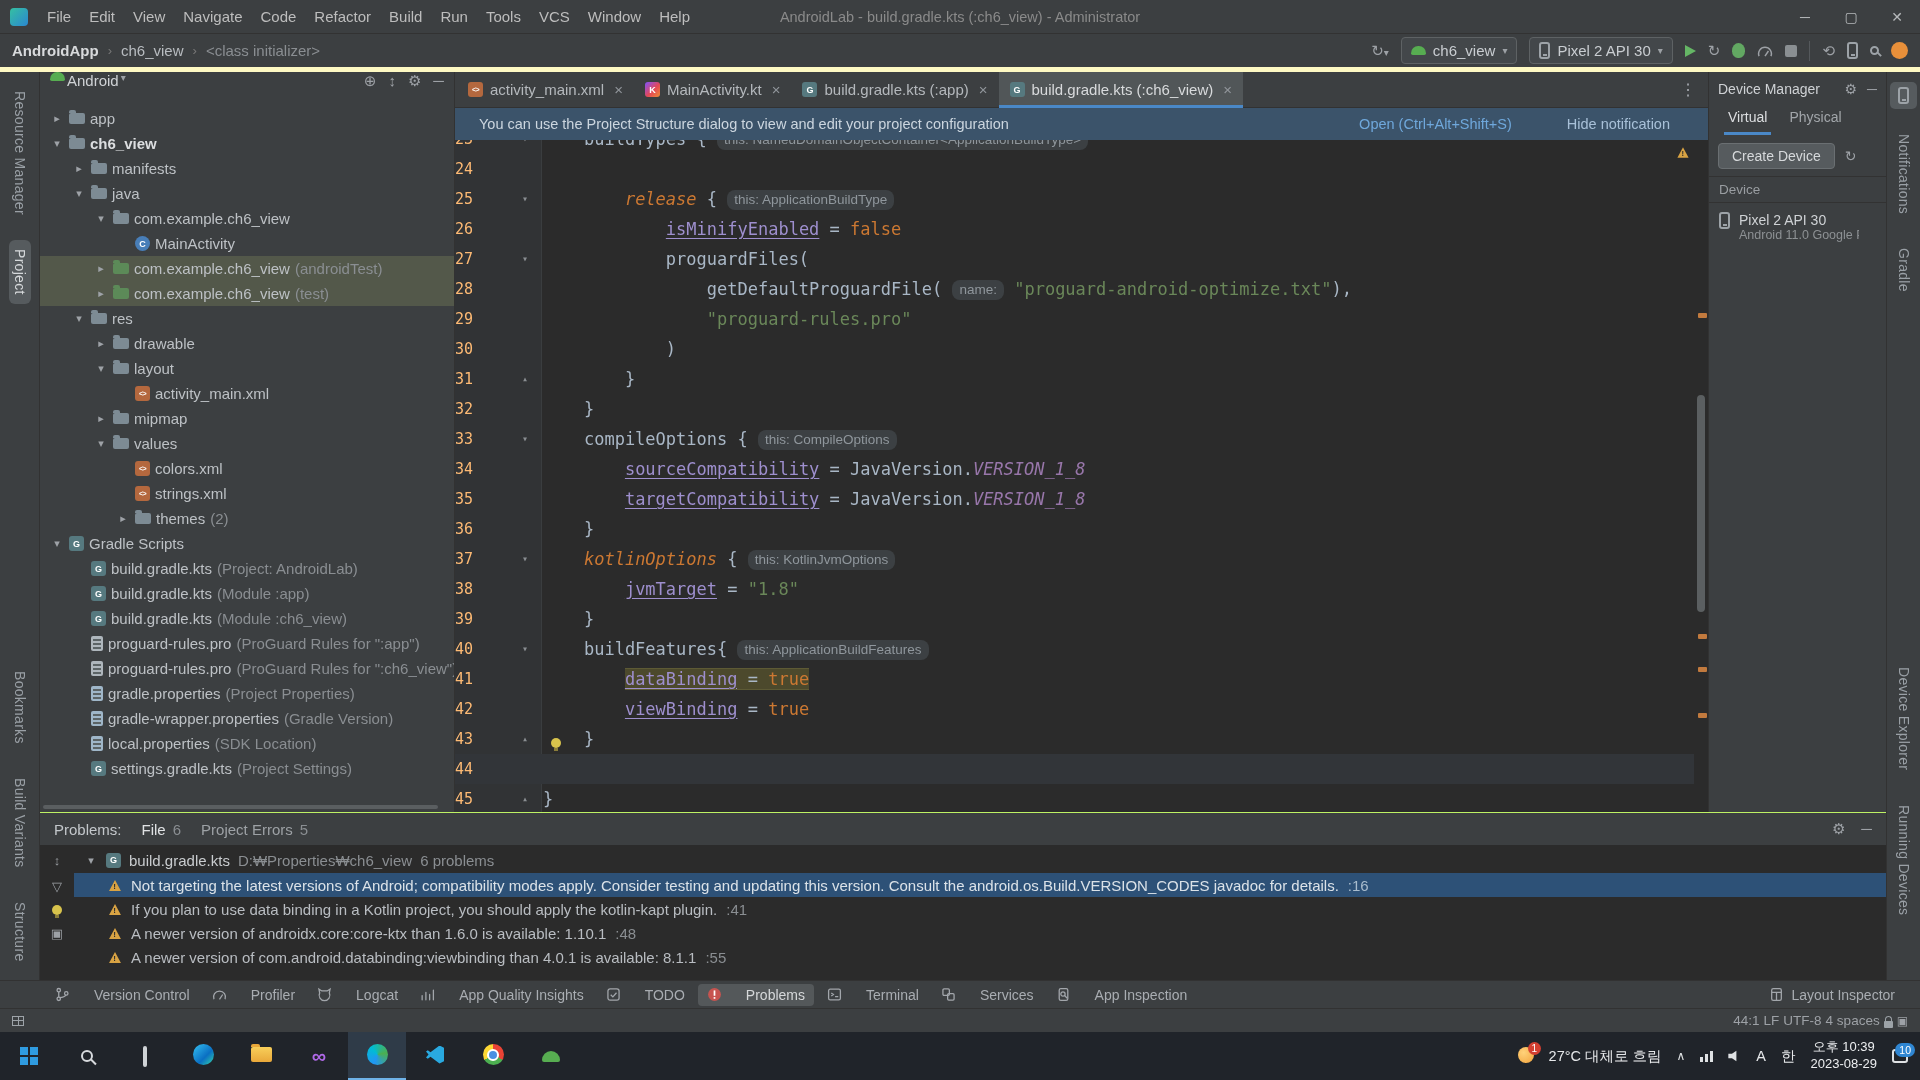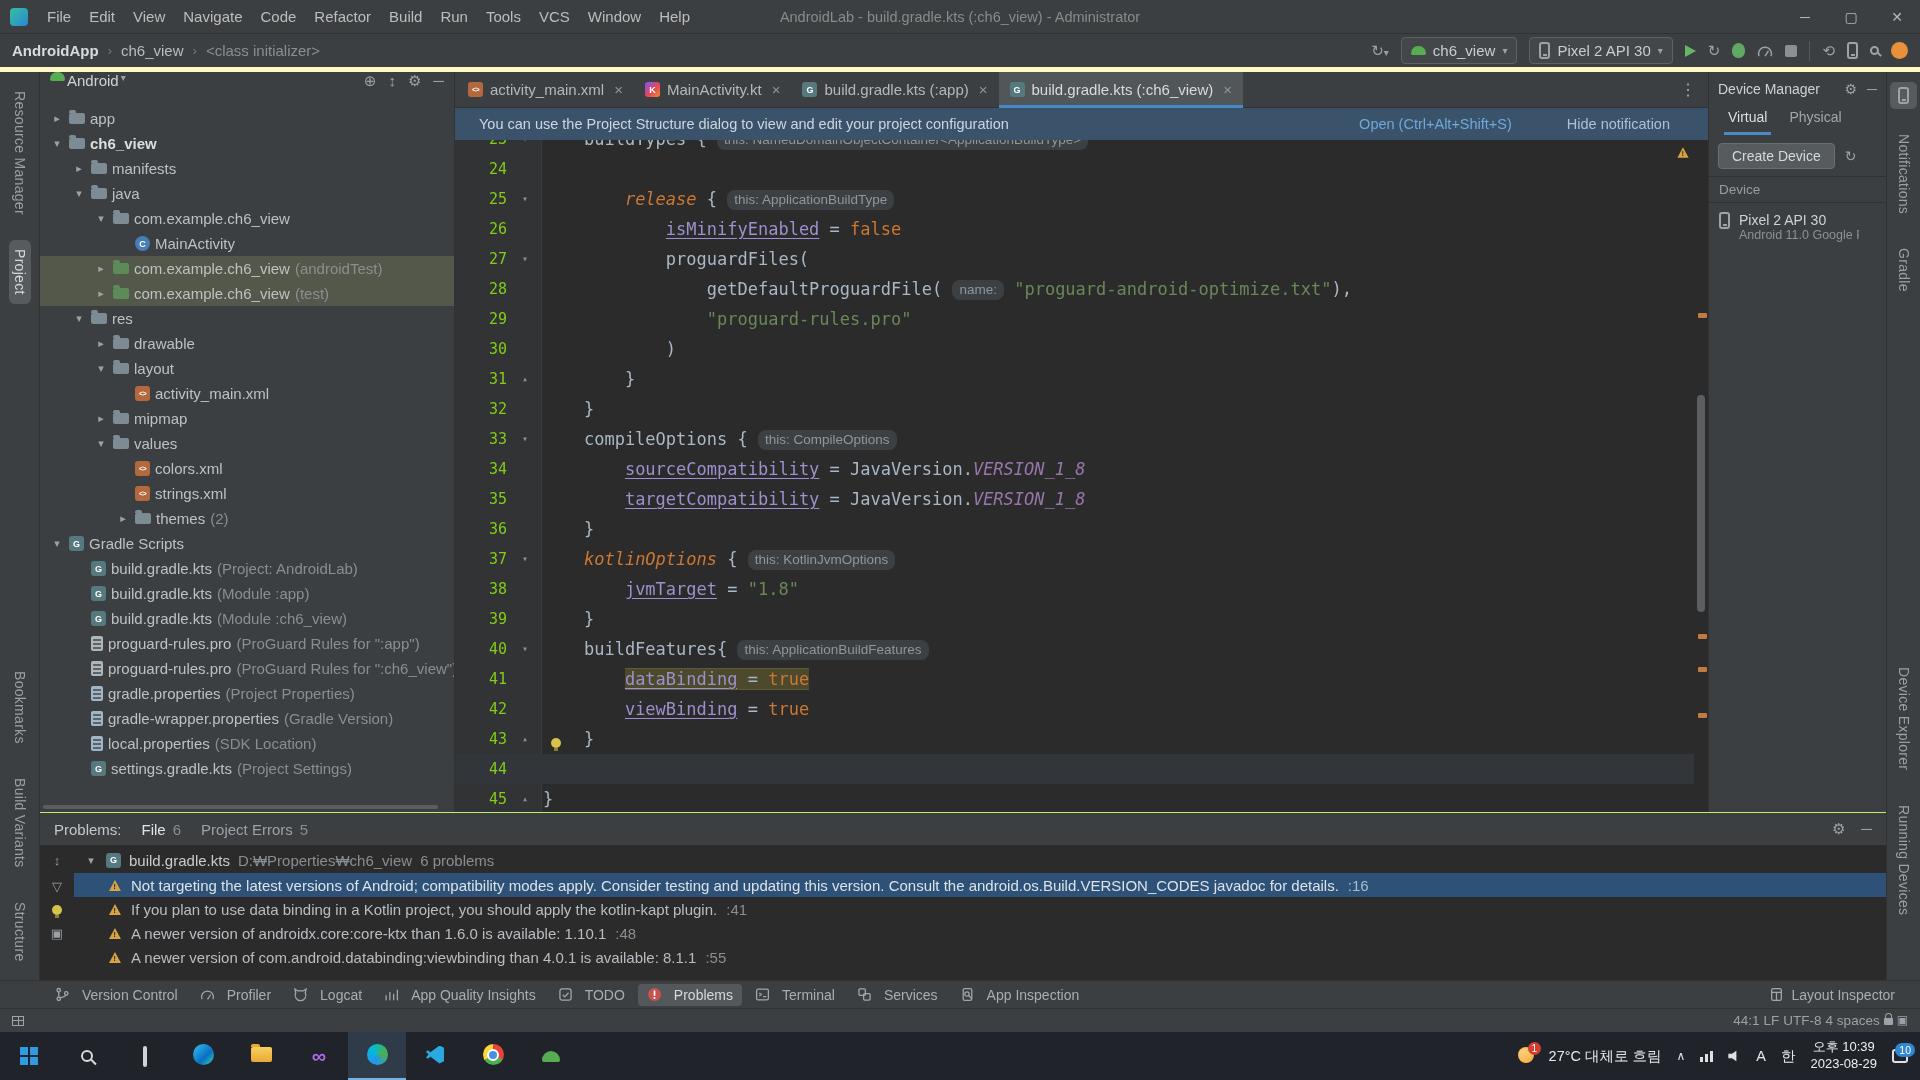--- a/index.html
+++ b/index.html
@@ -62,21 +62,21 @@
 
   .editor-pane{flex:1;position:relative;overflow:hidden}
   .gutter-bg{position:absolute;left:0;top:0;bottom:0;width:87px;background:#313335;border-right:1px solid #3a3d3f}
   .notif{position:absolute;left:0;right:0;top:0;height:32px;background:#3b536a;display:flex;align-items:center;padding:0 24px;z-index:5;color:#ccd6df;font-size:14.5px}
   .notif-action{margin-left:auto;color:#6fa8dc}
   .notif-dismiss{margin-left:55px;margin-right:14px;color:#a8c0d8}
 
   .code{position:absolute;left:0;top:16px;right:14px;z-index:1;font-family:"DejaVu Sans Mono",monospace;font-size:17px}
   .cl{height:30px;position:relative}
   .cl.caret{background:#323539}
-  .cl .ln{position:absolute;left:0;width:52px;text-align:right;color:#84cc16;font-size:15px;line-height:30px}
+  .cl .ln{position:absolute;left:0;width:52px;text-align:left;color:#fdba74;font-size:15px;line-height:30px}
   .cl .fold{position:absolute;left:62px;width:16px;text-align:center;color:#8a8e92;font-size:10px;line-height:30px}
   .cl .ct{position:absolute;left:88px;line-height:30px;white-space:pre;color:#a9b7c6}
   .tk.kw{color:#cc7832}
   .tk.str{color:#6a8759}
   .tk.fn{color:#cc7832;font-style:italic}
   .tk.prop{color:#9e8fce;text-decoration:underline;text-underline-offset:3px}
   .tk.static{color:#9876aa;font-style:italic}
   .tk.hint{display:inline-block;font-family:"Liberation Sans",sans-serif;font-size:13.5px;background:#3c4043;color:#8f969c;border-radius:8px;padding:1px 7px;line-height:18px;position:relative;top:-1px}
   .tk.hl{background:#4c492c;box-shadow:0 1px 0 #5d5a35,0 -1px 0 #5d5a35}
   .bulb-pos{position:absolute;left:96px;top:8px}
@@ -114,27 +114,27 @@
   .pp-list{flex:1;padding-top:2px;overflow:hidden}
   .pp-file{height:26px;display:flex;align-items:center;gap:8px;padding-left:10px;white-space:nowrap}
   .pp-file .n{color:#c9cccf}.pp-file .pth{color:#8a8e92}.pp-file .cnt{color:#8a8e92}
   .pp-item{height:24px;display:flex;align-items:center;gap:9px;padding-left:34px;color:#b9bdc2;white-space:nowrap}
   .pp-item.sel{background:#2d5177;color:#dbe2e8}
   .pp-item .pline{color:#8a8e92}
   .pp-item.sel .pline{color:#a9bccd}
 
   
   .toolwindow-bar{height:28px;background:#3c3f41;border-top:1px solid #323232;display:flex;align-items:center;gap:4px;padding:0 16px 0 46px;font-size:14px;color:#a9adb2}
-  .twb-item{display:flex;align-items:center;gap:12px;padding:3px 9px;border-radius:4px;white-space:nowrap}
+  .twb-item{display:flex;align-items:center;gap:24px;padding:3px 9px;border-radius:4px;white-space:nowrap}
   .twb-item.active{background:#54585a;color:#d6d8da}
   .twb-right{margin-left:auto;display:flex;align-items:center;gap:7px}
   .svgi{display:block}
 
   .statusbar{height:24px;background:#3c3f41;border-top:1px solid #323232;display:flex;align-items:center;gap:18px;padding:0 12px;font-size:13.5px;color:#9da1a6}
-  .sb-right{margin-left:auto;display:flex;align-items:flex-start;gap:4px}
+  .sb-right{margin-left:auto;display:flex;align-items:flex-end;gap:4px}
 
   
   .taskbar{height:48px;background:#20242a;display:flex;align-items:center}
   .tb-apps{display:flex;height:100%}
   .tb-app{width:58px;display:flex;align-items:center;justify-content:center;position:relative}
   .tb-app.active{background:rgba(130,180,230,.16);box-shadow:inset 0 -2px 0 #6fb3e8}
   .tb-tray{margin-left:auto;display:flex;align-items:center;gap:15px;padding-right:12px;color:#e6e8ea;font-size:14.5px}
   .tray-time{text-align:center;font-size:13px;line-height:1.3;color:#eceef0}
 
   

